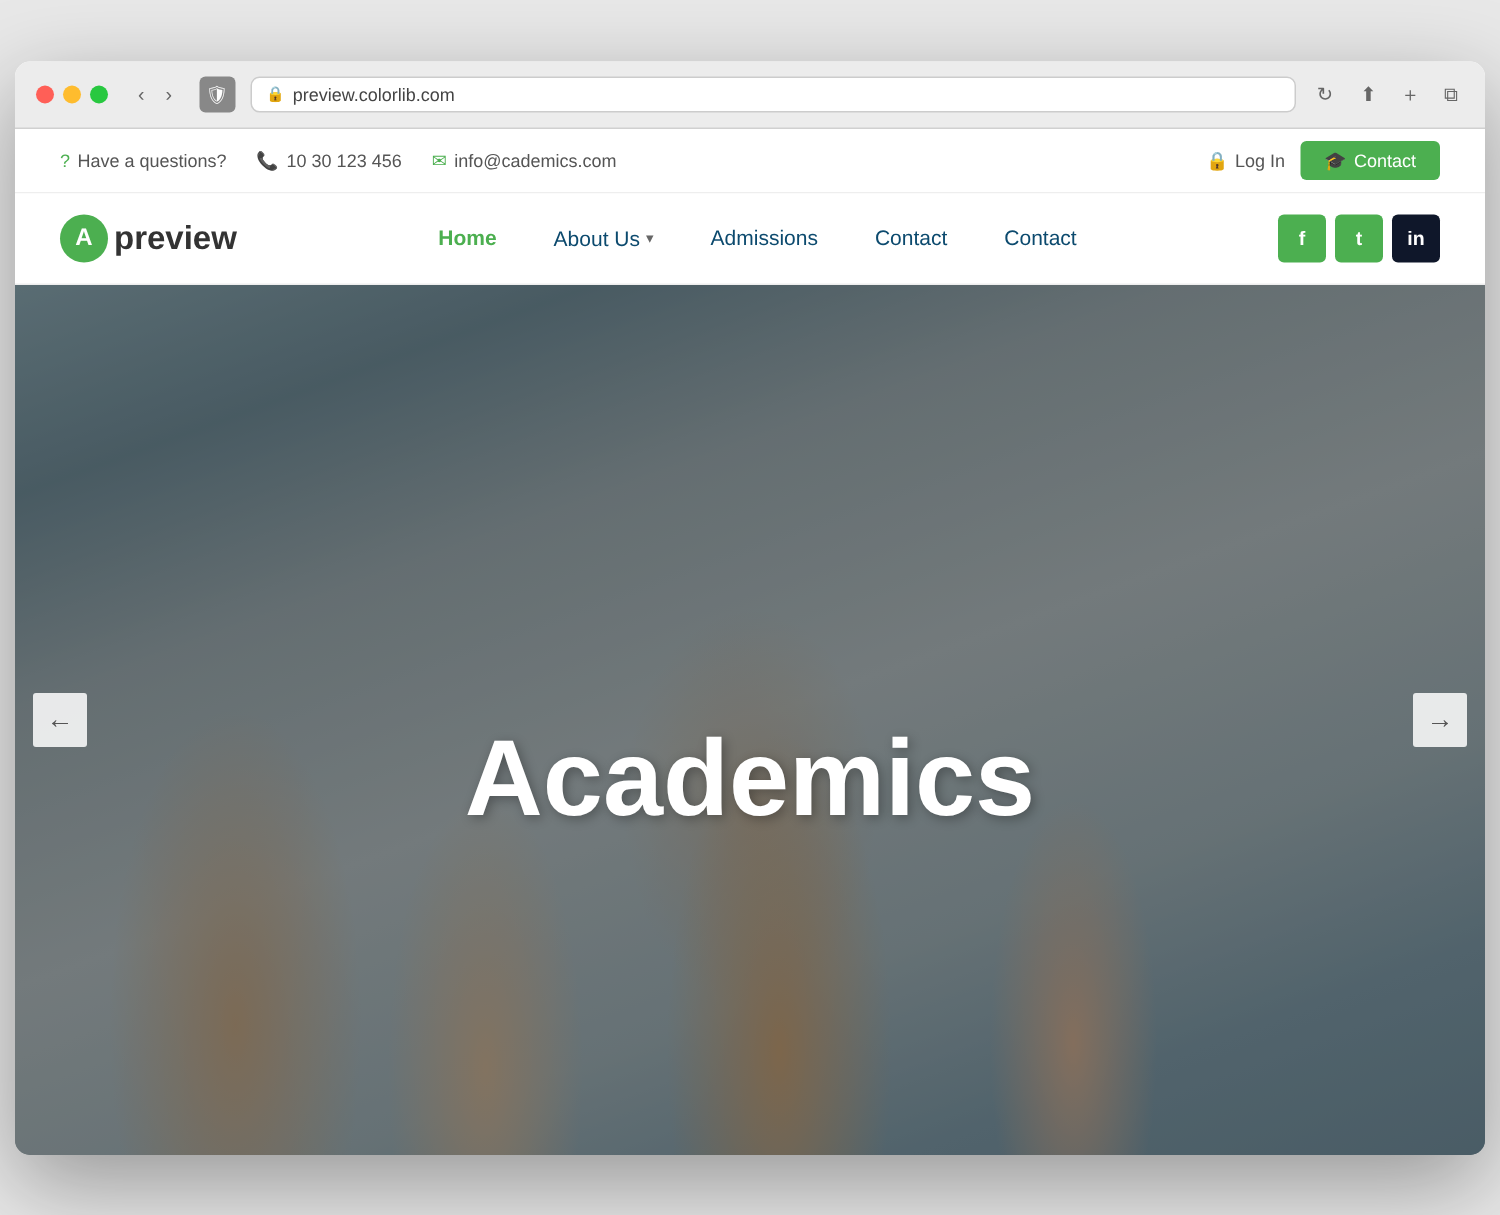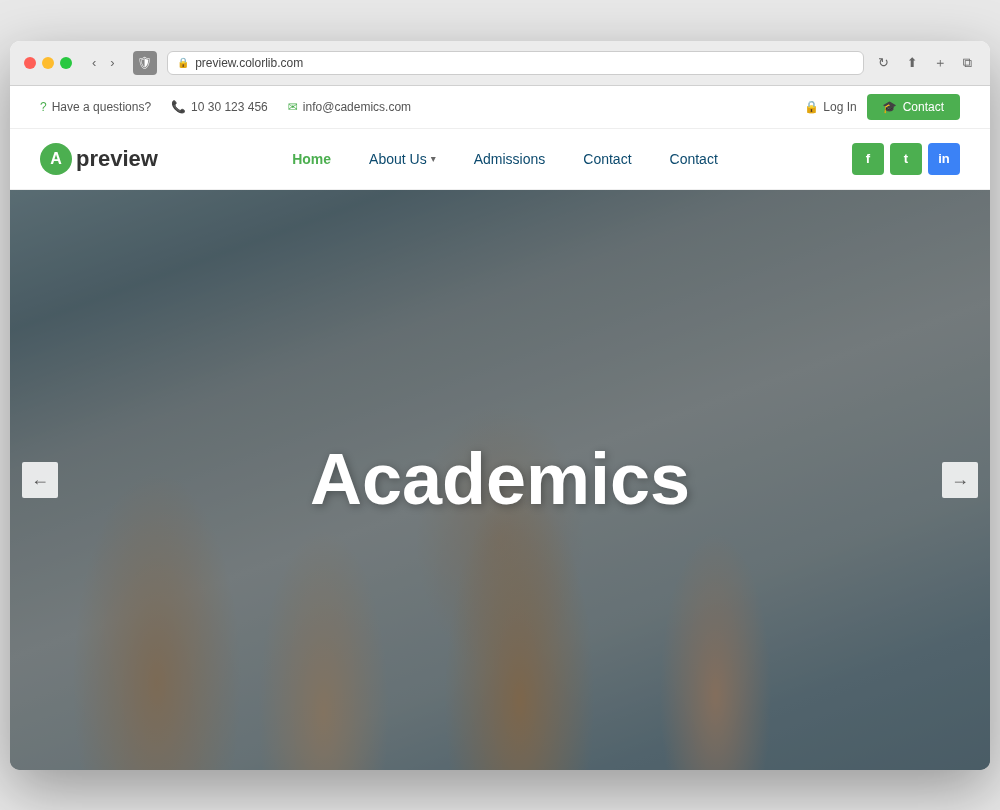--- a/index.html
+++ b/index.html
@@ -240,21 +240,21 @@
       justify-content: center;
       color: white;
       font-size: 13px;
       font-weight: 700;
       border: none;
       cursor: pointer;
     }
 
     .social-facebook { background: #4CAF50; }
     .social-twitter { background: #4CAF50; }
-    .social-linkedin { background: #3b82f6; }
+    .social-linkedin { background: #0f172a; }
 
     
     .hero {
       position: relative;
       height: 580px;
       overflow: hidden;
       background: #555;
     }
 
     
@@ -298,20 +298,21 @@
     .hero-content {
       position: relative;
       z-index: 2;
       display: flex;
       flex-direction: column;
       align-items: center;
       justify-content: center;
       height: 100%;
       text-align: center;
       padding: 8px;
+      margin-top: 40px;
     }
 
     .hero-title {
       font-size: 72px;
       font-weight: 900;
       color: white;
       line-height: 1.1;
       text-shadow: 2px 2px 8px rgba(0,0,0,0.3);
     }
 

